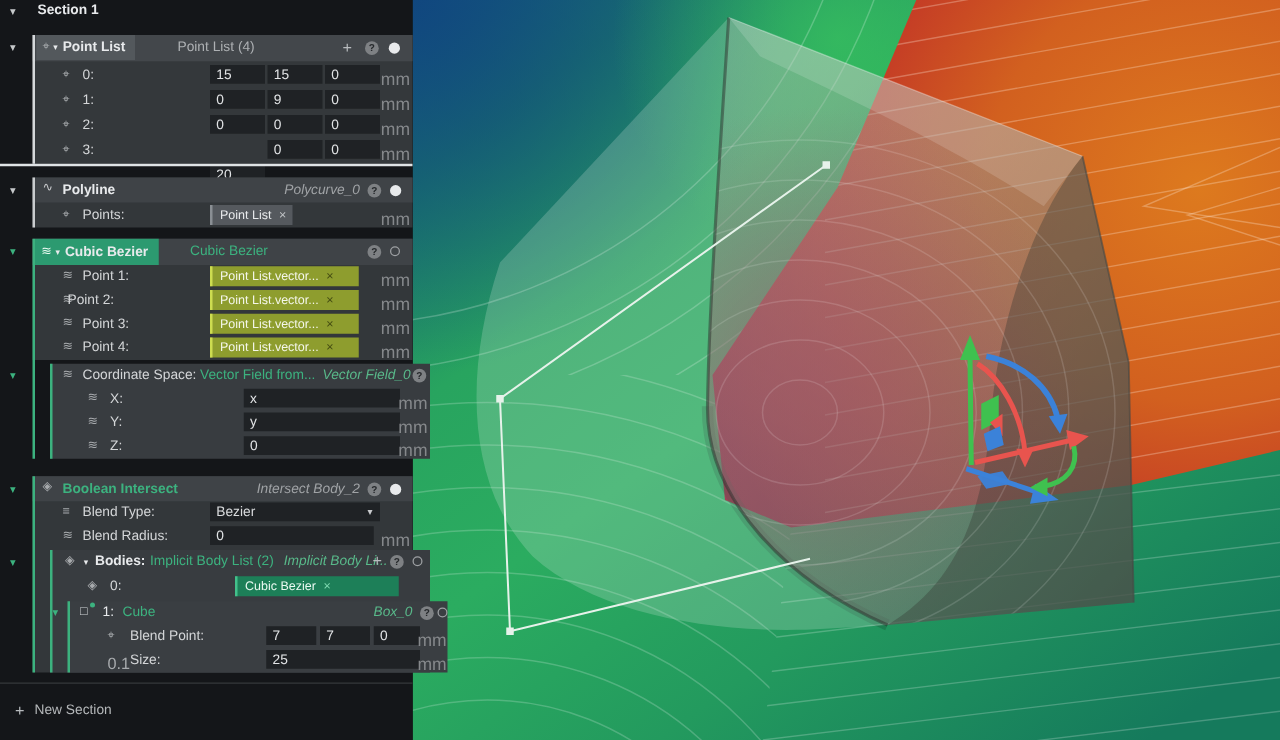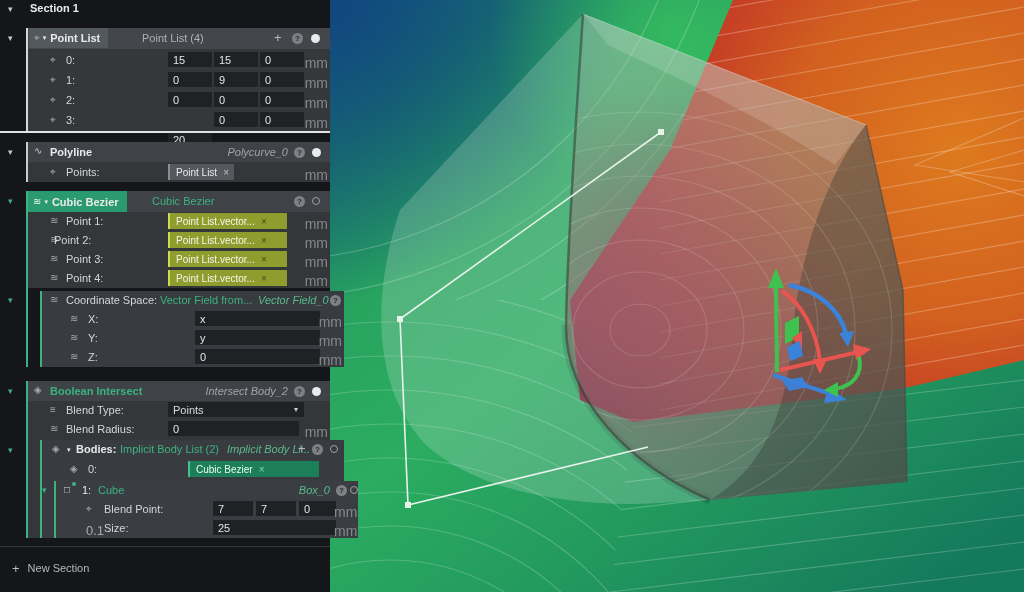--- a/index.html
+++ b/index.html
@@ -374,21 +374,21 @@
   <div class="bar" style="left:26px;top:381px;height:157px;background:#3cb27f;"></div>
   <span class="ic abs" style="left:34px;top:385px;">◈</span>
   <span class="gttl abs" style="left:50px;top:385px;">Boolean Intersect</span>
   <span class="inst abs" style="left:190px;top:385px;width:98px;text-align:right;">Intersect Body_2</span>
   <span class="qm" style="left:294px;top:386px;">?</span>
   <span class="dotF" style="left:312px;top:387px;"></span>
 
   <span class="ic abs" style="left:50px;top:405px;">≡</span>
   <span class="lbl abs" style="left:66px;top:404px;">Blend Type:</span>
   <div class="ddown" style="left:168px;top:402px;width:131px;">
-    <span>Points</span>
+    <span>Bezier</span>
     <span class="ar">▾</span>
   </div>
 
   <span class="ic abs" style="left:50px;top:424px;">≋</span>
   <span class="lbl abs" style="left:66px;top:423px;">Blend Radius:</span>
   <div class="box" style="left:168px;top:421px;width:126px;">0</div>
   <span class="mm" style="left:300px;top:424px;width:28px;">mm</span>
 
   <div class="blk" style="left:40px;top:440px;width:304px;height:98px;background:#383c40;"></div>
   <span class="tri g abs" style="left:8px;top:443px;">▾</span>

